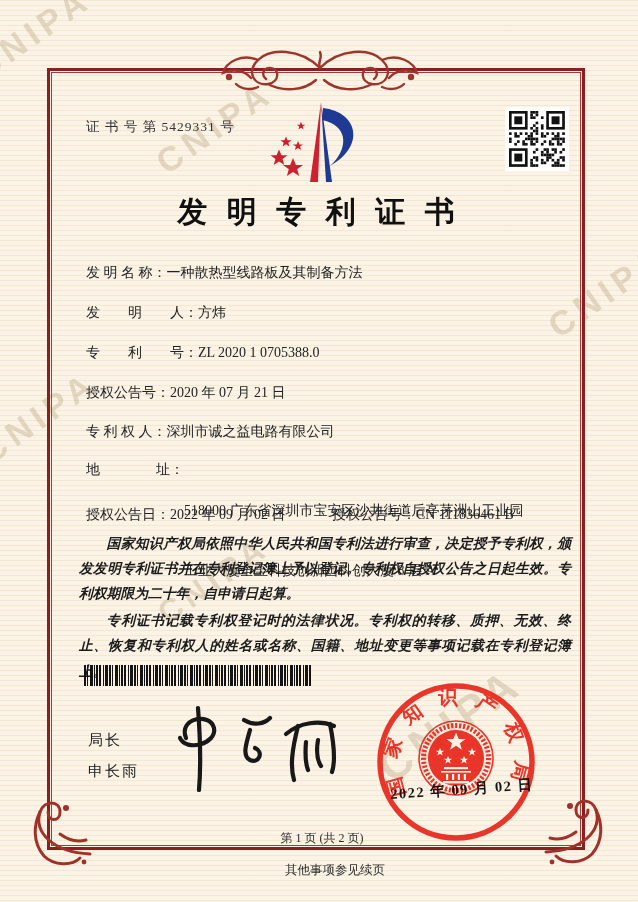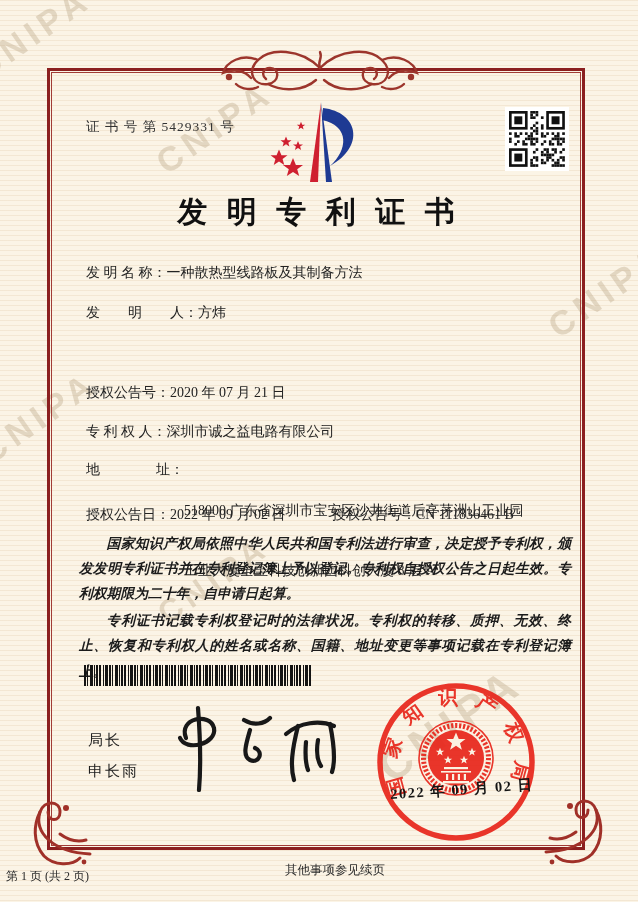--- a/index.html
+++ b/index.html
@@ -34,21 +34,21 @@
   .r6 .val1 { width:162px; }
   .paras { left:79px; top:531px; width:492px; font-size:13.8px; line-height:1.82;
     font-style:italic; color:#1b1b1b; text-align:justify; }
   .paras p { text-indent:2em; margin:0 0 2px 0;font-weight:bold; }
   #barcode { left:84px; top:665px; width:232px; height:21px; display:flex; align-items:stretch; }
   #barcode span { display:block; background:#141414; }
   .sig-title { left:88px; top:731px; font-size:15px; color:#1c1c1c; letter-spacing:2px; }
   .sig-name  { left:88px; top:762px; font-size:15px; color:#1c1c1c; letter-spacing:2px; }
   .seal-date { left:390px; top:779px; width:175px; font-size:14.5px; font-weight:bold;
     color:#141414; letter-spacing:1.5px; transform:rotate(-4deg); z-index:5; }
-  .page-num { left:0; top:868px; width:100%; font-size:12px; color:#2a2a2a;padding-left:6px; }
+  .page-num { left:0; top:830px; width:100%; text-align:center; font-size:12px; color:#2a2a2a;padding-left:6px; }
   .note { left:0; top:862px; width:100%; text-align:center; font-size:12.5px; color:#2a2a2a;padding-left:32px; }
   svg { display:block; }
 </style>
 </head>
 <body>
 
 <div id="page">
 
   <div class="wm" style="left:-34px; top:14px; font-size:34px;">CNIPA</div>
   <div class="wm" style="left:148px; top:108px; font-size:34px;">CNIPA</div>
@@ -239,20 +239,24 @@
   <div class="abs row r0">
     <span class="lbl">发 明 名 称：</span>
     <span class="val">一种散热型线路板及其制备方法</span>
   </div>
 
   <div class="abs title">发 明 专 利 证 书</div>
   <div class="abs row r1">
     <span class="lbl">发　　明　　人：</span>
     <span class="val">方炜</span>
   </div>
+  <div class="abs row r2">
+    <span class="lbl">专　　利　　号：</span>
+    <span class="val">ZL 2020 1 0705388.0</span>
+  </div>
   <div class="abs row r3">
     <span class="lbl">授权公告号：</span>
     <span class="val">2020 年 07 月 21 日</span>
   </div>
   <div class="abs row r4">
     <span class="lbl">专 利 权 人：</span>
     <span class="val">深圳市诚之益电路有限公司</span>
   </div>
   <div class="abs row r5">
     <span class="lbl">地　　　　址：</span>

